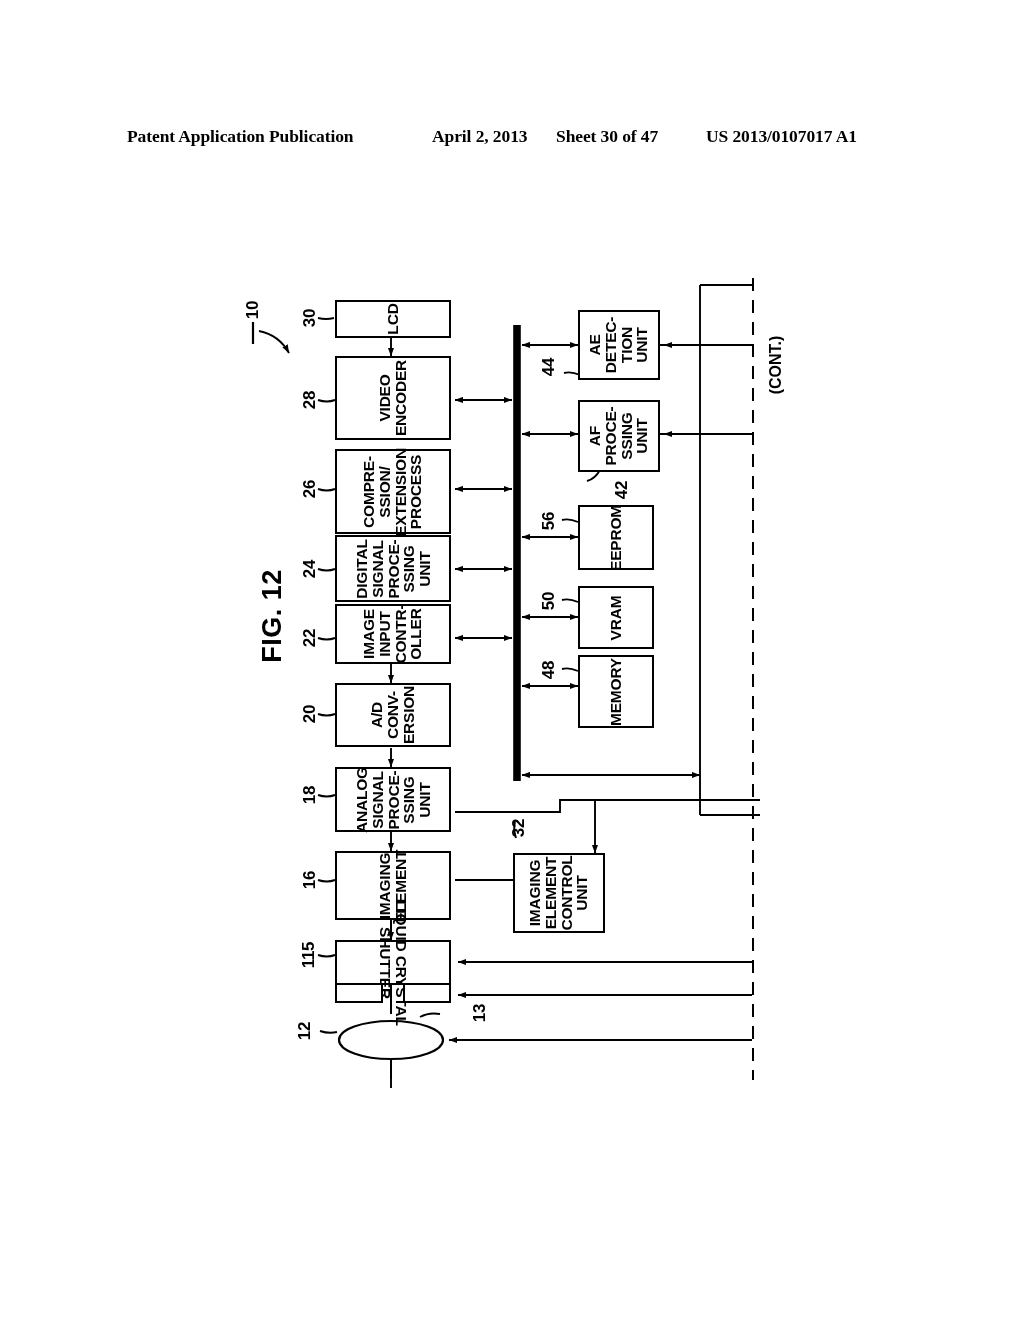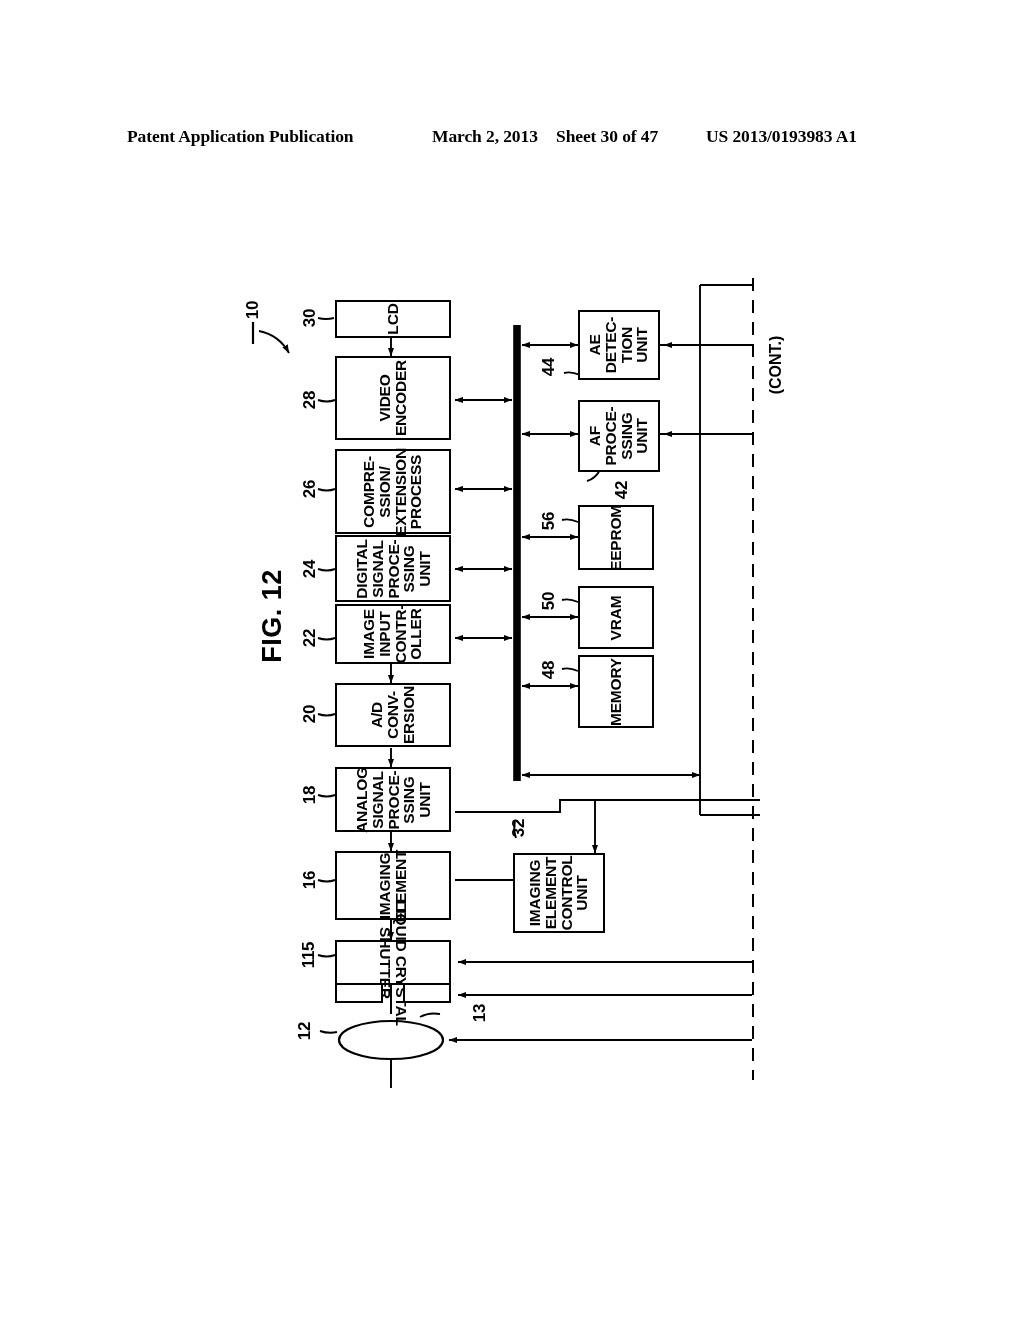--- a/index.html
+++ b/index.html
@@ -51,23 +51,23 @@
         font-family:"Liberation Sans",sans-serif;font-weight:bold;
         font-size:16px;white-space:pre;
         transform:translate(-50%,-50%) rotate(-90deg);
         transform-origin:center center;}
 </style>
 </head>
 <body>
 
 <div id="hdr">
   <span class="seg h1">Patent Application Publication</span>
-  <span class="seg h2">March 2, 2013</span>
+  <span class="seg h2">April 2, 2013</span>
   <span class="seg h3">Sheet 30 of 47</span>
-  <span class="seg h4">US 2013/0193983 A1</span>
+  <span class="seg h4">US 2013/0107017 A1</span>
 </div>
 
 <div id="fig">
 
   <svg width="1024" height="1320">
     <defs>
       <marker id="ah" markerWidth="9" markerHeight="9" refX="8.2" refY="3.1" orient="auto" markerUnits="userSpaceOnUse">
         <path d="M0,0 L8.4,3.1 L0,6.2 z" fill="#000"></path>
       </marker>
       <marker id="ahL" markerWidth="9" markerHeight="9" refX="0.4" refY="3.1" orient="auto" markerUnits="userSpaceOnUse">

